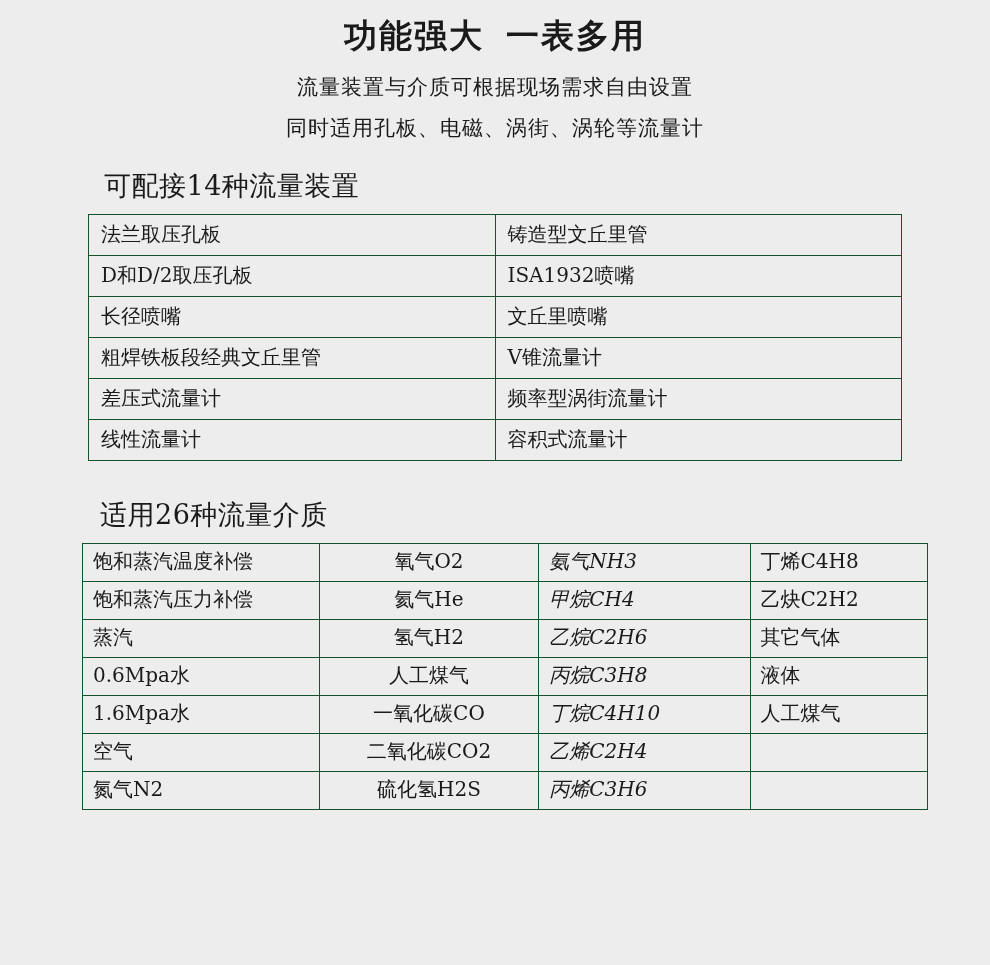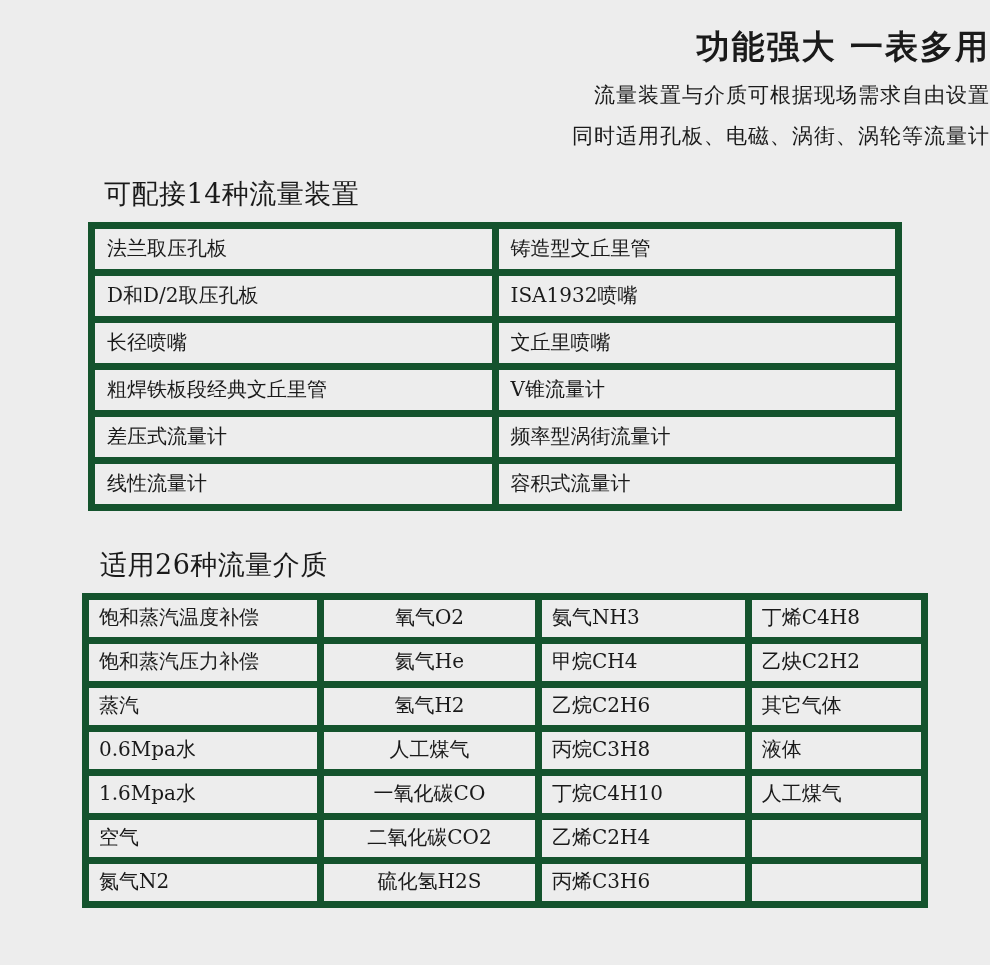--- a/index.html
+++ b/index.html
@@ -14,22 +14,23 @@
     color: #1a1a1a;
     overflow: hidden;
   }
   .page {
     width: 990px;
     height: 965px;
     position: relative;
     box-sizing: border-box;
   }
   .hero {
-    text-align: right;
-    padding-top: 26px;
+    text-align: center;
+    padding-top: 18px;
+    font-family: Liberation Mono, monospace;
   }
   .hero-title {
     font-size: 33px;
     font-weight: bold;
     letter-spacing: 2px;
     line-height: 1.3;
     margin: 0;
   }
   .hero-sub1 {
     font-size: 21px;
@@ -50,21 +51,21 @@
     letter-spacing: 0.5px;
   }
   .section-heading.second {
     margin-left: 100px;
   }
   table.grid {
     border-collapse: collapse;
     background: #ededed;
   }
   table.grid td {
-    border: 7px solid #14532d;
+    border: 1px solid #14532d;
     font-size: 20px;
     padding: 7px 12px 9px 12px;
     vertical-align: middle;
     line-height: 1.1;
   }
   #devices-table {
     margin-left: 88px;
     width: 814px;
   }
   #devices-table td {
@@ -74,21 +75,21 @@
   #media-table {
     margin-left: 82px;
     width: 846px;
   }
   #media-table td {
     height: 23px;
     padding: 6px 10px 8px 10px;
   }
   #media-table td:nth-child(1) { width: 28%; }
   #media-table td:nth-child(2) { width: 26%; text-align: center; }
-  #media-table td:nth-child(3) { width: 25%; }
+  #media-table td:nth-child(3) { width: 25%; font-style: italic; }
   #media-table td:nth-child(4) { width: 21%; }
   .media-section {
     margin-top: 36px;
   }
 </style>
 </head>
 <body>
 
 <div class="page">
 

